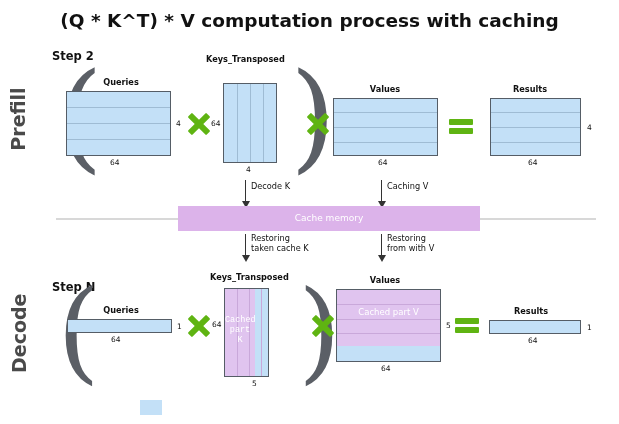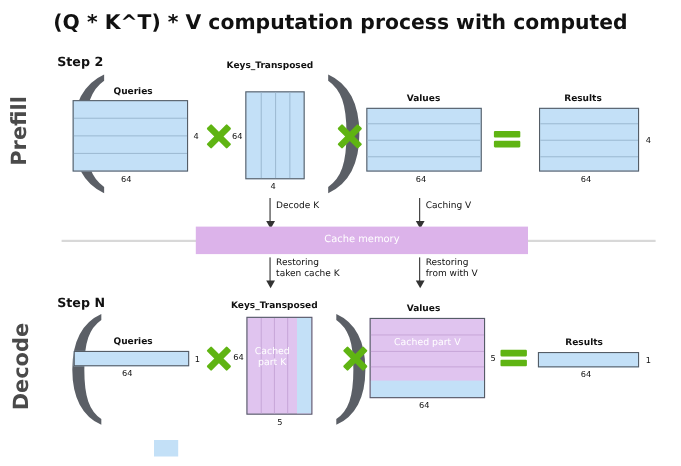--- a/index.html
+++ b/index.html
@@ -12,21 +12,21 @@
 
   
   .side-label{font-size:19px;font-weight:bold;color:#4a4a4a;
        transform:rotate(-90deg);transform-origin:center center;white-space:nowrap;}
   #prefill-label{left:-17px;top:108px;width:70px;text-align:center;}
   #decode-label{left:-16px;top:327px;width:70px;text-align:center;}
 
   
   .step-label{font-size:11.5px;font-weight:bold;color:#111;}
   #step1{left:52px;top:49px;}
-  #stepN{left:52px;top:268px;}
+  #stepN{left:52px;top:280px;}
 
   
   .mtitle{font-size:8.2px;font-weight:bold;color:#111;text-align:center;white-space:normal;line-height:9.5px;}
   .dim{font-size:7.5px;color:#111;}
   .box{border:1.4px solid #555d66;box-sizing:border-box;position:absolute;overflow:hidden;padding-left:16px;}
   .rowline{position:absolute;left:0;right:0;height:1px;background:#9fbcd4;}
   .collines{position:absolute;top:0;bottom:0;width:1px;background:#9fbcd4;}
   .blue{background:#c3e0f7;}
   .purple{background:#e0c4ef;}
   .cachetext{position:absolute;left:0;right:0;text-align:center;color:#ffffff;
@@ -59,21 +59,21 @@
 
   
   #legend{left:140px;top:400px;width:440px;display:flex;align-items:center;gap:8px;font-size:8.5px;}
   .swatch{width:22px;height:15px;display:inline-block;}
   .lg-item{display:flex;align-items:center;gap:7px;}
   .lg-gap{width:12px;}
 </style>
 </head>
 <body>
 
-<div class="abs" id="title">(Q * K^T) * V computation process with computed</div>
+<div class="abs" id="title">(Q * K^T) * V computation process with caching</div>
 
 <div class="abs side-label" id="prefill-label">Prefill</div>
 <div class="abs side-label" id="decode-label">Decode</div>
 
 <div class="abs step-label" id="step1">Step 2</div>
 
 <div class="paren" style="left:57px;top:57px;font-size:118px;">(</div>
 <div class="paren" style="left:290px;top:57px;font-size:118px;">)</div>
 
 <div class="abs mtitle" style="left:76px;top:78px;width:90px;">Queries</div>
@@ -151,21 +151,21 @@
 
 <div class="abs mtitle" style="left:76px;top:306px;width:90px;">Queries</div>
 <div class="box blue" style="left:67px;top:319px;width:105px;height:14px;"></div>
 <div class="abs dim" style="left:177px;top:322px;">1</div>
 <div class="abs dim" style="left:111px;top:335px;">64</div>
 
 <div class="times" style="left:186px;top:314px;"></div>
 
 <div class="abs mtitle" style="left:210px;top:273px;width:75px;">Keys_Transposed</div>
 <div class="abs dim" style="left:212px;top:320px;">64</div>
-<div class="box" style="left:224px;top:288px;width:60px;height:89px;background:#e0c4ef;">
+<div class="box" style="left:224px;top:288px;width:45px;height:89px;background:#e0c4ef;font-family:Liberation Mono, monospace;">
   <div style="position:absolute;right:0;top:0;width:13px;height:100%;background:#c3e0f7;"></div>
   <div class="collines" style="left:12px;background:#c9a8da;"></div>
   <div class="collines" style="left:24px;background:#c9a8da;"></div>
   <div class="collines" style="left:36px;background:#c9a8da;"></div>
   <div class="cachetext" style="top:26px;right:13px;left:0;">
     <span>Cached part K</span>
   </div>
 </div>
 <div class="abs dim" style="left:252px;top:379px;">5</div>
 

